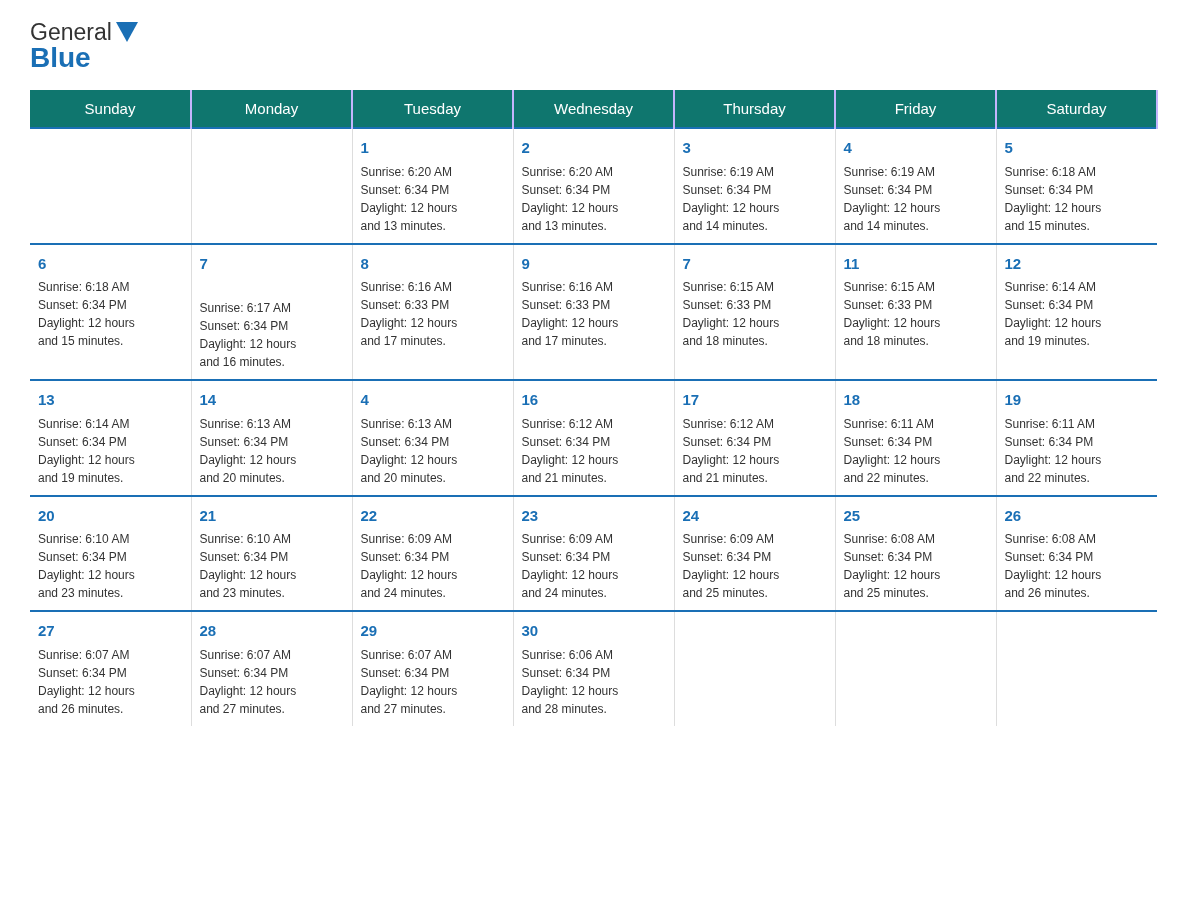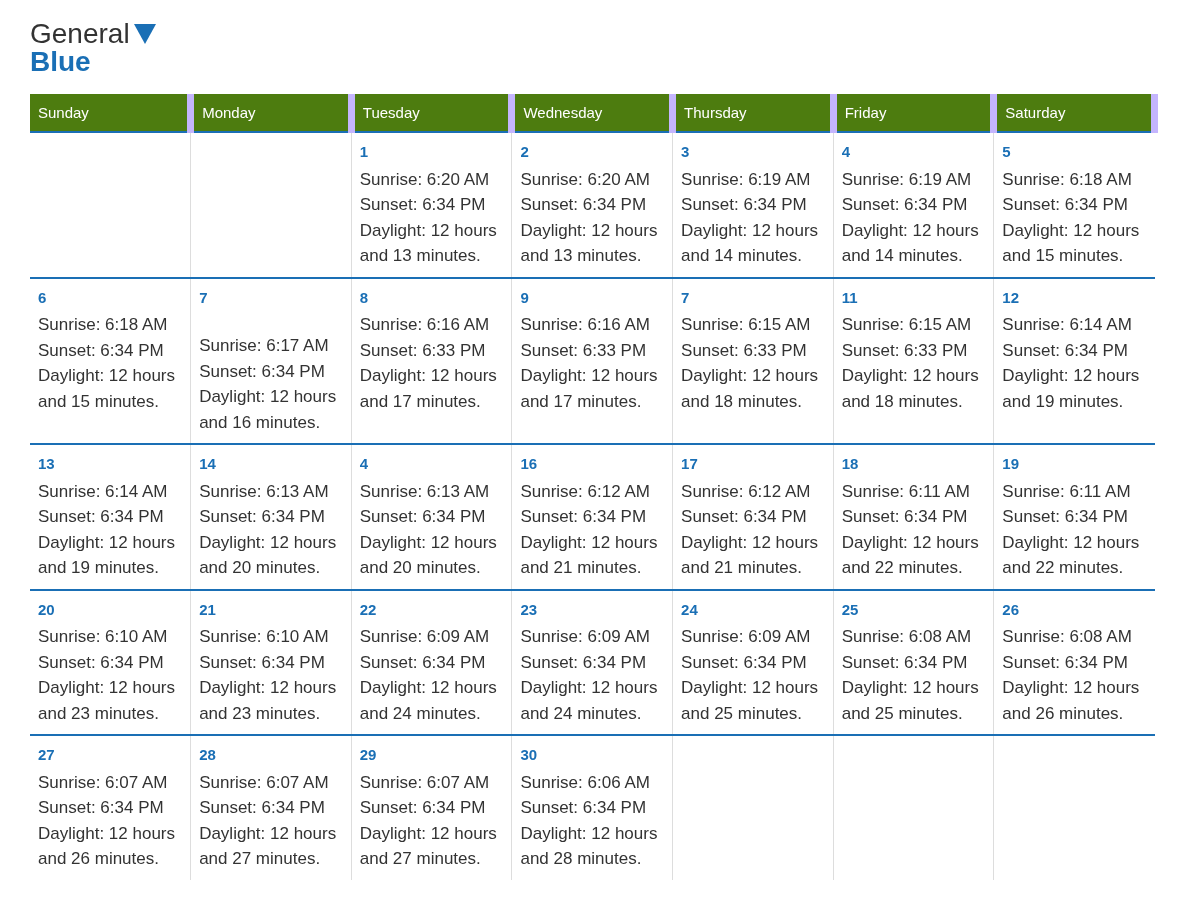--- a/index.html
+++ b/index.html
@@ -30,27 +30,27 @@
       font-weight: normal;
       color: #444;
       margin-top: 4px;
     }
     table {
       width: 100%;
       border-collapse: collapse;
       table-layout: fixed;
     }
     thead tr th {
-      background: #4d7c0f;
+      background: #0f766e;
       color: #fff;
       padding: 10px 8px;
       font-size: 15px;
       font-weight: normal;
-      text-align: left;
-      border-right: 7px solid #c4b5fd;
+      text-align: center;
+      border-right: 2px solid #c4b5fd;
     }
     tbody tr td {
       vertical-align: top;
       padding: 8px 8px;
       border-top: 2px solid #1a6fb5;
       border-right: 1px solid #ddd;
       font-size: 12.5px;
       line-height: 1.5;
       height: 110px;
     }
@@ -59,32 +59,32 @@
     }
     .day-num {
       font-size: 15px;
       color: #1a6fb5;
       font-weight: bold;
       display: block;
       margin-bottom: 3px;
     }
     .day-info {
       color: #333;
-      font-size: 17px;
+      font-size: 12px;
     }
     .empty-cell {
       background: #fff;
     }
     .logo-wrapper {
       display: flex;
       flex-direction: column;
       align-items: flex-start;
     }
     .logo-line1 {
-      font-size: 28px;
+      font-size: 23px;
       color: #333;
       font-weight: normal;
       line-height: 1;
     }
     .logo-line2 {
       font-size: 28px;
       color: #1a6fb5;
       font-weight: bold;
       line-height: 1;
     }

